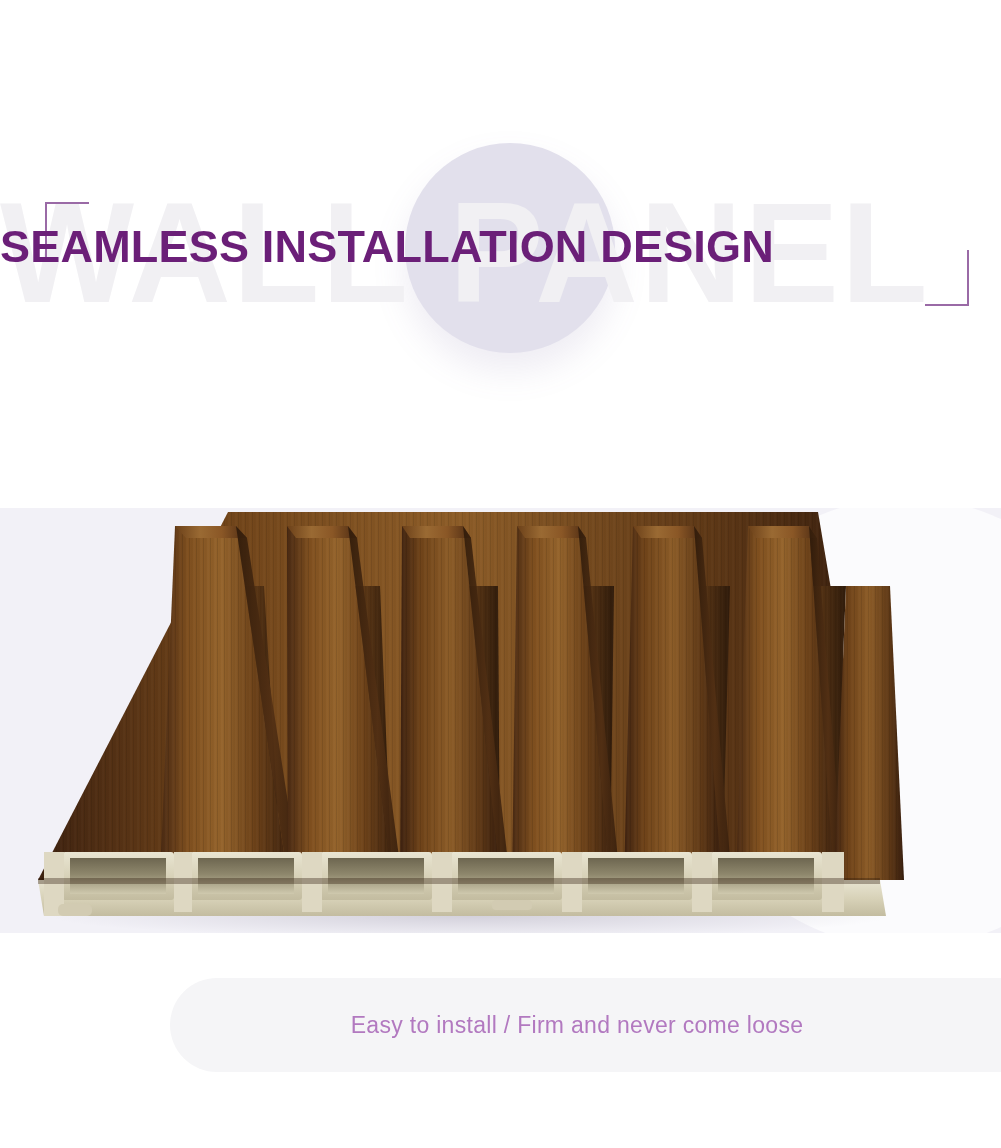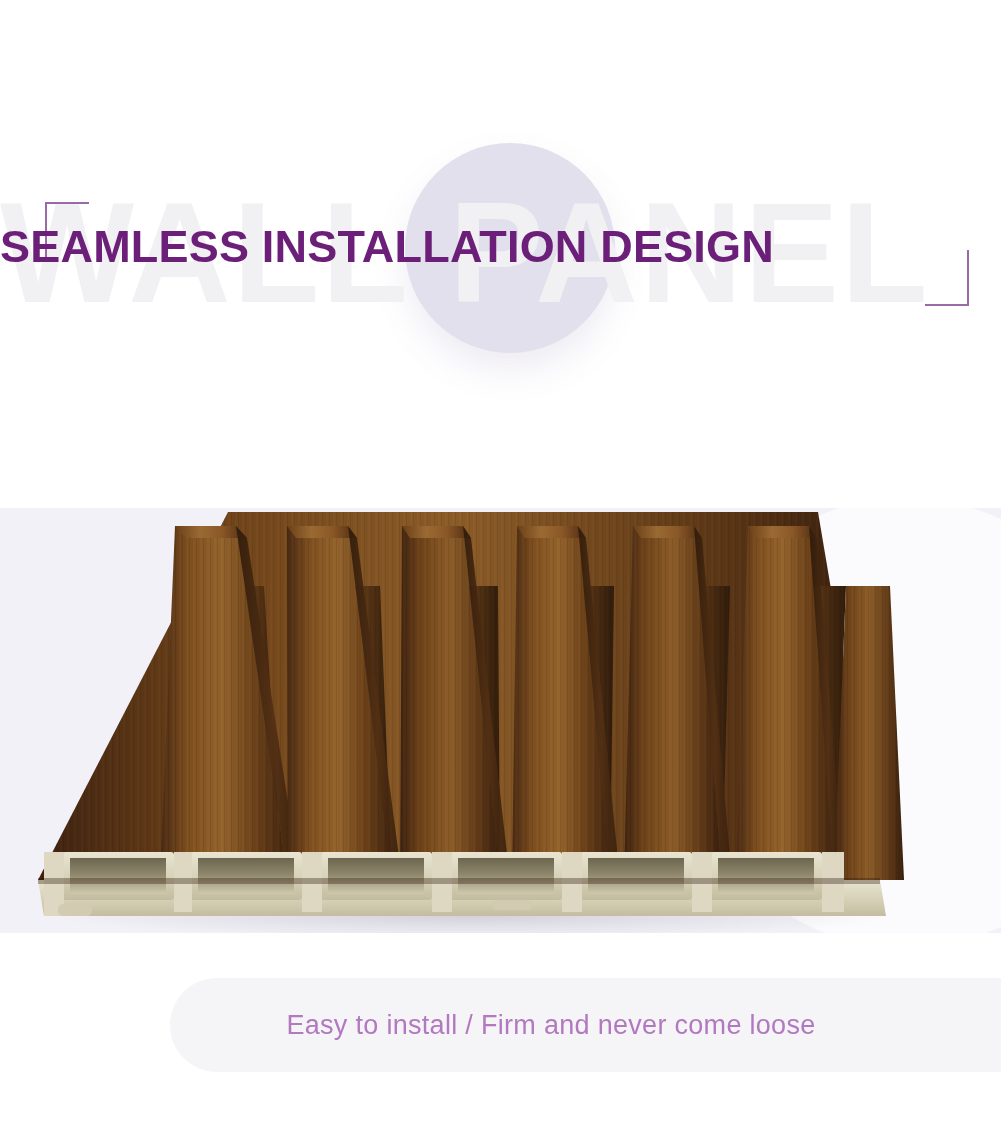--- a/index.html
+++ b/index.html
@@ -89,23 +89,23 @@
 
   
   .caption {
     position:absolute;
     left:170px; top:978px; width:900px; height:94px;
     background:#f5f5f7;
     border-radius:47px;
   }
   .caption-text {
     position:absolute;
-    left:156px; top:978px; width:790px; height:94px;
+    left:182px; top:978px; width:790px; height:94px;
     display:flex; align-items:center; justify-content:center;
-    font-size:27px;
+    font-size:23px;
     color:#b279c0;
     letter-spacing:0.3px;
     white-space:nowrap;
   }
 </style>
 </head>
 <body>
 
 <div class="hero">
 

